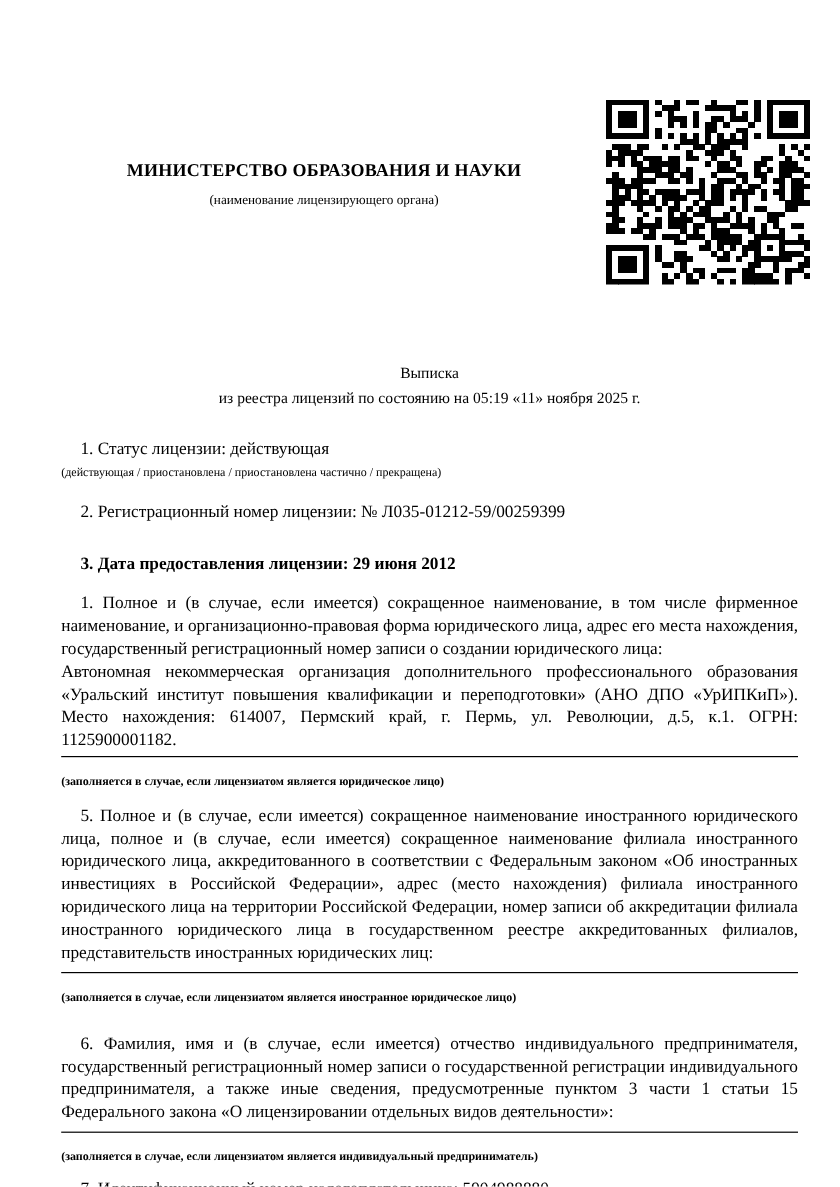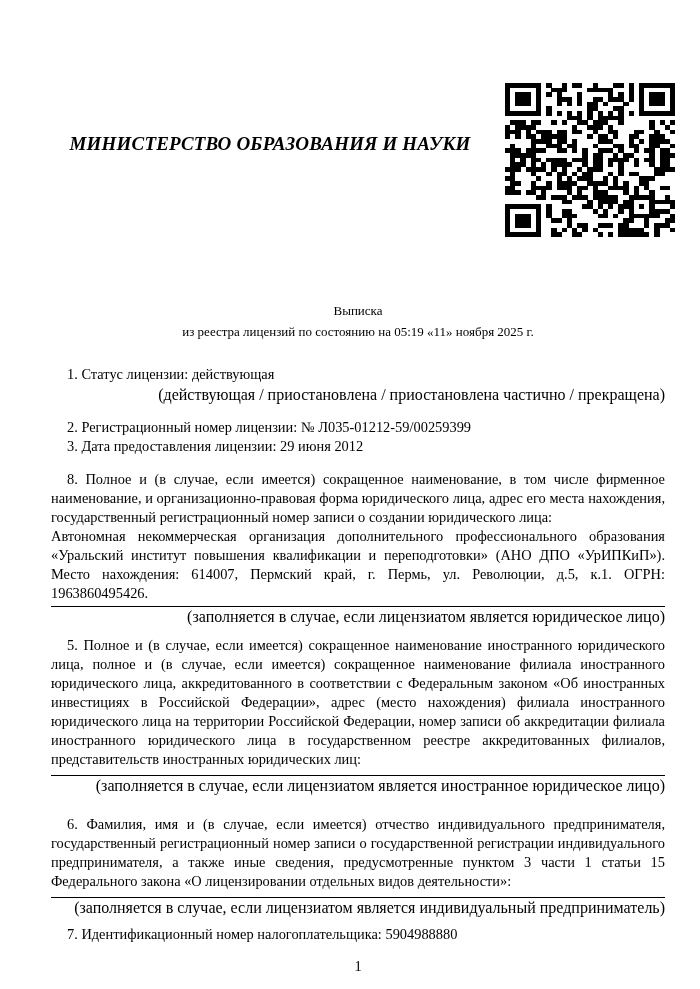--- a/index.html
+++ b/index.html
@@ -16,24 +16,23 @@
     overflow: hidden;
   }
   
   .ministry {
     position: absolute;
     left: 48px; top: 130px; width: 444px;
     text-align: center;
   }
   .ministry-name {
     font-weight: bold;
-    font-size: 19px;
+    font-size: 15px;
     line-height: 27px;
     letter-spacing: 0.2px;
-    font-style: italic;
   }
   .ministry-caption {
     font-size: 11px;
     line-height: 13px;
     margin-top: 4px;
   }
   .qr {
     position: absolute;
     left: 505px; top: 83px;
     width: 170px; height: 154px;
@@ -49,32 +48,33 @@
     line-height: 21px;
   }
   p.item {
     font-size: 14.4px;
     line-height: 19px;
     text-align: justify;
     text-indent: 16px;
   }
   p.value { text-indent: 0; }
   .caption {
-    font-size: 16px;
+    font-size: 10px;
     line-height: 14px;
-    text-align: right;
+    text-align: left;
   }
   .ruled {
     border-top: 1.6px solid #000;
-    padding-top: 3px;
+    padding-top: 14px;
+    font-weight: bold;
   }
   .mt-title-item1 { margin-top: 23px; }
   .mt-cap1  { margin-top: 4px; }
   .mt-item2 { margin-top: 16px; }
-  .mt-item3 { margin-top: 0; }
+  .mt-item3 { margin-top: 24px; font-weight: bold; }
   .mt-item4 { margin-top: 14px; }
   .mt-cap4  { margin-top: 3px; }
   .mt-item5 { margin-top: 12px; }
   .mt-cap5  { margin-top: 6px; }
   .mt-item6 { margin-top: 22px; }
   .mt-cap6  { margin-top: 6px; }
   .mt-item7 { margin-top: 10px; }
   .page-num {
     margin-top: 13px;
     text-align: center;
@@ -82,20 +82,21 @@
     line-height: 19px;
   }
 </style>
 </head>
 <body>
 
 <div class="page">
 
   <div class="ministry">
     <div class="ministry-name">МИНИСТЕРСТВО ОБРАЗОВАНИЯ И НАУКИ</div>
+    <div class="ministry-caption">(наименование лицензирующего органа)</div>
   </div>
 
   <svg class="qr" id="qr-svg" viewBox="0 0 33 33" preserveAspectRatio="none">
       <rect x="0" y="0" width="1.03" height="1.03"></rect>
       <rect x="1" y="0" width="1.03" height="1.03"></rect>
       <rect x="2" y="0" width="1.03" height="1.03"></rect>
       <rect x="3" y="0" width="1.03" height="1.03"></rect>
       <rect x="4" y="0" width="1.03" height="1.03"></rect>
       <rect x="5" y="0" width="1.03" height="1.03"></rect>
       <rect x="6" y="0" width="1.03" height="1.03"></rect>
@@ -642,22 +643,22 @@
       <div>из реестра лицензий по состоянию на 05:19 «11» ноября 2025 г.</div>
     </div>
 
     <p class="item mt-title-item1">1. Статус лицензии: действующая</p>
     <div class="caption mt-cap1">(действующая / приостановлена / приостановлена частично / прекращена)</div>
 
     <p class="item mt-item2">2. Регистрационный номер лицензии: № Л035-01212-59/00259399</p>
 
     <p class="item mt-item3">3. Дата предоставления лицензии: 29 июня 2012</p>
 
-    <p class="item mt-item4">8. Полное и (в случае, если имеется) сокращенное наименование, в том числе фирменное наименование, и организационно-правовая форма юридического лица, адрес его места нахождения, государственный регистрационный номер записи о создании юридического лица:</p>
-    <p class="item value">Автономная некоммерческая организация дополнительного профессионального образования «Уральский институт повышения квалификации и переподготовки» (АНО ДПО «УрИПКиП»). Место нахождения: 614007, Пермский край, г. Пермь, ул. Революции, д.5, к.1. ОГРН: 1963860495426.</p>
+    <p class="item mt-item4">1. Полное и (в случае, если имеется) сокращенное наименование, в том числе фирменное наименование, и организационно-правовая форма юридического лица, адрес его места нахождения, государственный регистрационный номер записи о создании юридического лица:</p>
+    <p class="item value">Автономная некоммерческая организация дополнительного профессионального образования «Уральский институт повышения квалификации и переподготовки» (АНО ДПО «УрИПКиП»). Место нахождения: 614007, Пермский край, г. Пермь, ул. Революции, д.5, к.1. ОГРН: 1125900001182.</p>
     <div class="caption ruled mt-cap4">(заполняется в случае, если лицензиатом является юридическое лицо)</div>
 
     <p class="item mt-item5">5. Полное и (в случае, если имеется) сокращенное наименование иностранного юридического лица, полное и (в случае, если имеется) сокращенное наименование филиала иностранного юридического лица, аккредитованного в соответствии с Федеральным законом «Об иностранных инвестициях в Российской Федерации», адрес (место нахождения) филиала иностранного юридического лица на территории Российской Федерации, номер записи об аккредитации филиала иностранного юридического лица в государственном реестре аккредитованных филиалов, представительств иностранных юридических лиц:</p>
     <div class="caption ruled mt-cap5">(заполняется в случае, если лицензиатом является иностранное юридическое лицо)</div>
 
     <p class="item mt-item6">6. Фамилия, имя и (в случае, если имеется) отчество индивидуального предпринимателя, государственный регистрационный номер записи о государственной регистрации индивидуального предпринимателя, а также иные сведения, предусмотренные пунктом 3 части 1 статьи 15 Федерального закона «О лицензировании отдельных видов деятельности»:</p>
     <div class="caption ruled mt-cap6">(заполняется в случае, если лицензиатом является индивидуальный предприниматель)</div>
 
     <p class="item mt-item7">7. Идентификационный номер налогоплательщика: 5904988880</p>
 

